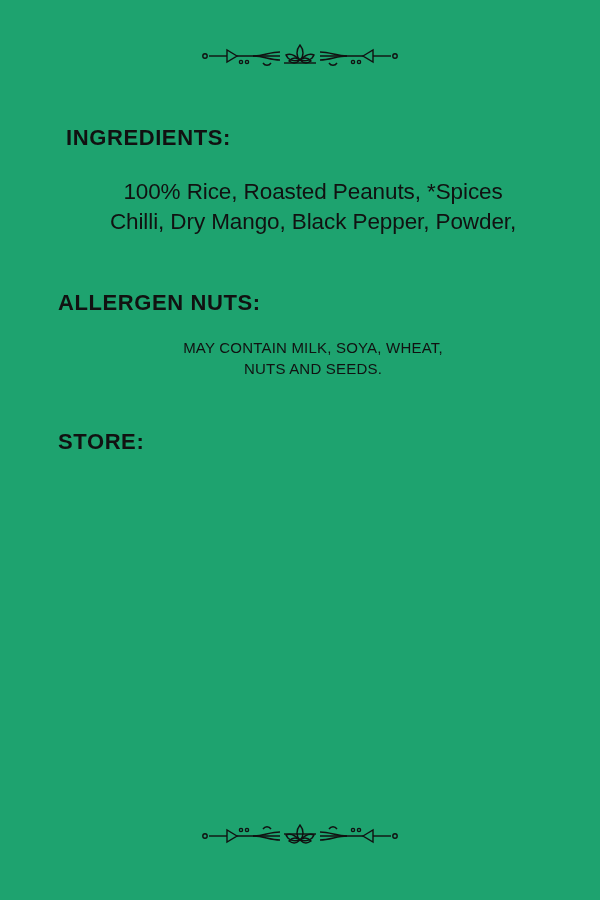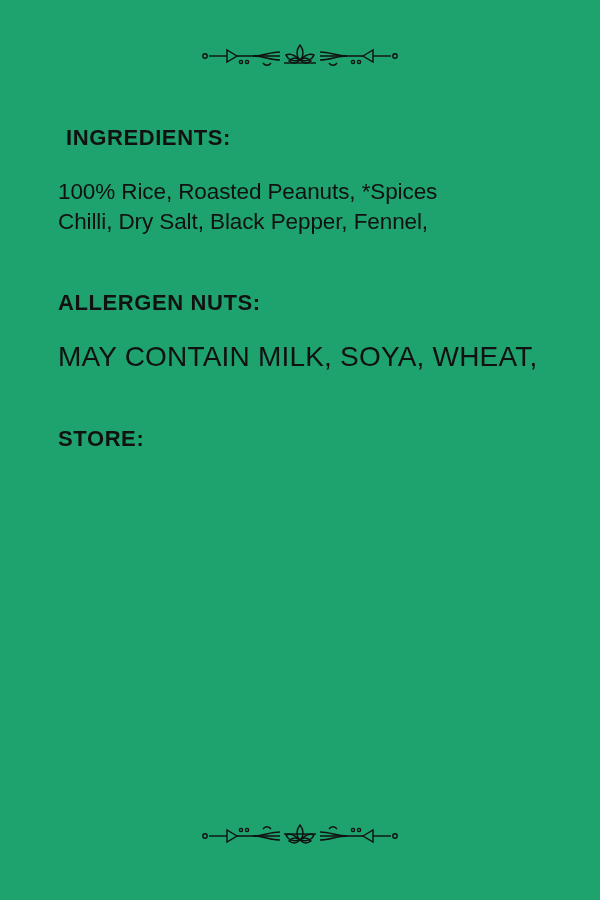--- a/index.html
+++ b/index.html
@@ -73,27 +73,28 @@
   }
   .block-allergen-body {
     margin-bottom: 50px;
   }
 
   .heading-store {
     margin-bottom: 36px;
   }
 
   .body-upper {
-    font-size: 28px;
+    font-size: 15px;
     line-height: 1.35;
     letter-spacing: 0.2px;
   }
 
   .nowrap-lines span {
     display: block;
+    text-align: center;
   }
 </style>
 </head>
 <body>
 
 <div class="page">
 
   <div class="ornament ornament-top">
     <span>
       <svg width="250" height="40" viewBox="0 0 250 40" fill="none" stroke="#111111" stroke-width="1.4">
@@ -133,27 +134,28 @@
       </svg>
     </span>
   </div>
 
   <div class="content">
 
     <h2 class="heading heading-ingredients">INGREDIENTS:</h2>
 
     <div class="body-text block-ingredients-body nowrap-lines">
       <span>100% Rice, Roasted Peanuts, *Spices</span>
-      <span>Chilli, Dry Salt, Black Pepper, Fennel,</span>
+      <span>Chilli, Dry Mango, Black Pepper, Powder,</span>
     </div>
 
     <h2 class="heading heading-allergen">ALLERGEN NUTS:</h2>
 
     <div class="body-text body-upper block-allergen-body nowrap-lines">
       <span>MAY CONTAIN MILK, SOYA, WHEAT,</span>
+      <span>NUTS AND SEEDS.</span>
     </div>
 
     <h2 class="heading heading-store">STORE:</h2>
 
 
   </div>
 
   <div class="ornament ornament-bottom">
     <span>
       <svg width="250" height="40" viewBox="0 0 250 40" fill="none" stroke="#111111" stroke-width="1.4">

